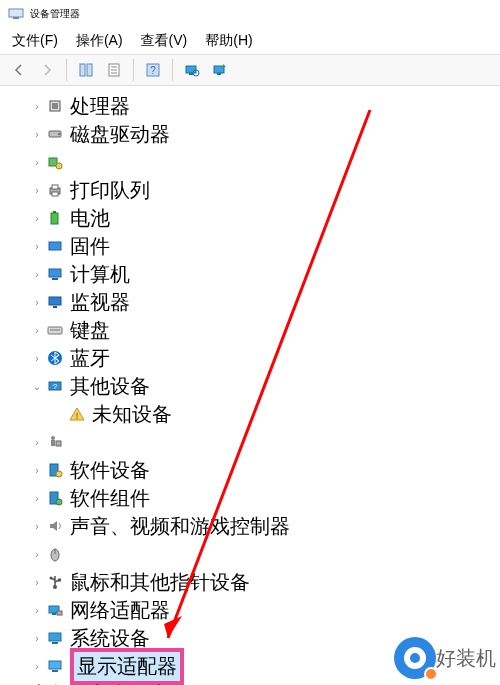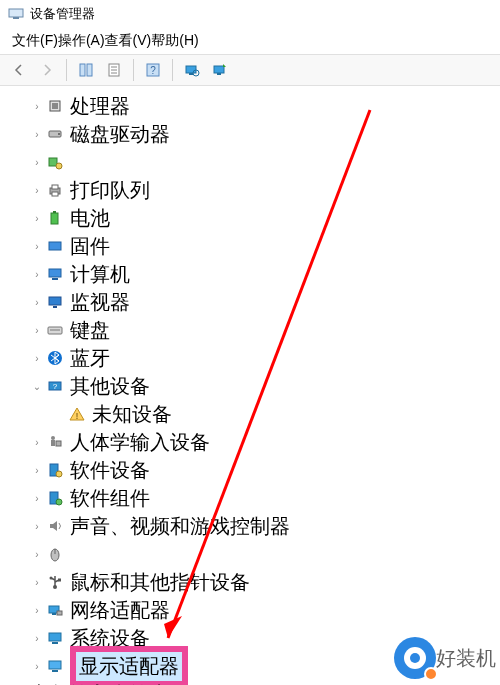--- a/index.html
+++ b/index.html
@@ -1,31 +1,31 @@
 <!DOCTYPE html>
 <html><head>
 <meta charset="utf-8">
 <style>
 * { box-sizing: border-box; margin: 0; padding: 0; }
 body { font-family: "Microsoft YaHei", "SimSun", sans-serif; font-size: 14px; background: #fff; width: 500px; height: 685px; overflow: hidden; position: relative; }
 .titlebar { display: flex; align-items: center; padding: 4px 8px; height: 28px; }
 .titlebar-icon { width: 16px; height: 16px; margin-right: 6px; display: inline-flex; align-items: center; justify-content: center; }
-.title-text { font-size: 13px; text-align: center; }
-.menubar { display: flex; gap: 0; padding: 4px 12px; font-size: 14px; }
+.title-text { font-size: 10px; text-align: center; }
+.menubar { display: flex; gap: 18px; padding: 4px 12px; font-size: 14px; }
 .menu-item { cursor: default; }
 .toolbar { display: flex; align-items: center; padding: 2px 6px; border-top: 1px solid #e0e0e0; border-bottom: 1px solid #e0e0e0; background: #f8f8f8; gap: 2px; }
 .tool-btn { width: 26px; height: 26px; display: inline-flex; align-items: center; justify-content: center; border: 1px solid transparent; }
 .tool-sep { width: 1px; height: 22px; background: #d0d0d0; margin: 0 4px; }
 .tree { padding: 6px 0 6px 30px; position: relative; }
 .tree-item { display: flex; align-items: center; height: 28px; position: relative; }
 .expander { width: 14px; height: 14px; margin-right: 2px; display: inline-flex; align-items: center; justify-content: center; color: #888; font-size: 10px; cursor: pointer; }
 .icon-slot { width: 18px; height: 18px; margin-right: 6px; display: inline-flex; align-items: center; justify-content: center; }
 .item-label { font-size: 20px; white-space: nowrap; }
 .child-item { padding-left: 22px; }
-.selected { background: #cce8ff; border: 6px solid #ec4899; }
+.selected { background: #cce8ff; border: 4px solid #ec4899; }
 
 .arrow-svg { position: absolute; top: 108px; left: 50px; pointer-events: none; z-index: 5; }
 
 .watermark { position: absolute; right: 4px; bottom: 6px; display: flex; align-items: center; opacity: 0.92; }
 .wm-eye { width: 42px; height: 42px; border-radius: 50%; background: #1a7de0; display: flex; align-items: center; justify-content: center; position: relative; }
 .wm-eye-inner { width: 22px; height: 22px; border-radius: 50%; background: #fff; display:flex; align-items:center; justify-content:center; }
 .wm-eye-pupil { width: 10px; height: 10px; border-radius: 50%; background: #1a7de0; }
 .wm-dot { position:absolute; right:-2px; bottom:-2px; width:14px; height:14px; border-radius:50%; background:#ff7c1e; border:2px solid #fff; }
 .wm-text { font-size: 20px; color: #555; font-weight: 500; }
 
@@ -223,21 +223,20 @@
   </div>
   <div class="tree-item">
     <span class="expander">›</span>
     <span class="icon-slot">
         <svg class="ico" viewBox="0 0 16 16">
           <circle cx="6" cy="4" r="2" fill="#888"></circle>
           <rect x="4" y="6" width="4" height="6" fill="#888"></rect>
           <rect x="9" y="7" width="5" height="5" fill="#b0b0b0" stroke="#666"></rect>
         </svg>
       </span>
-    <span class="item-label">人体学输入设备</span>
   </div>
   <div class="tree-item">
     <span class="expander">›</span>
     <span class="icon-slot">
         <svg class="ico" viewBox="0 0 16 16">
           <rect x="3" y="2" width="8" height="12" fill="#3090d0" stroke="#2060a0"></rect>
           <circle cx="12" cy="12" r="3" fill="#f0d060" stroke="#a08020"></circle>
         </svg>
       </span>
     <span class="item-label">软件设备</span>

